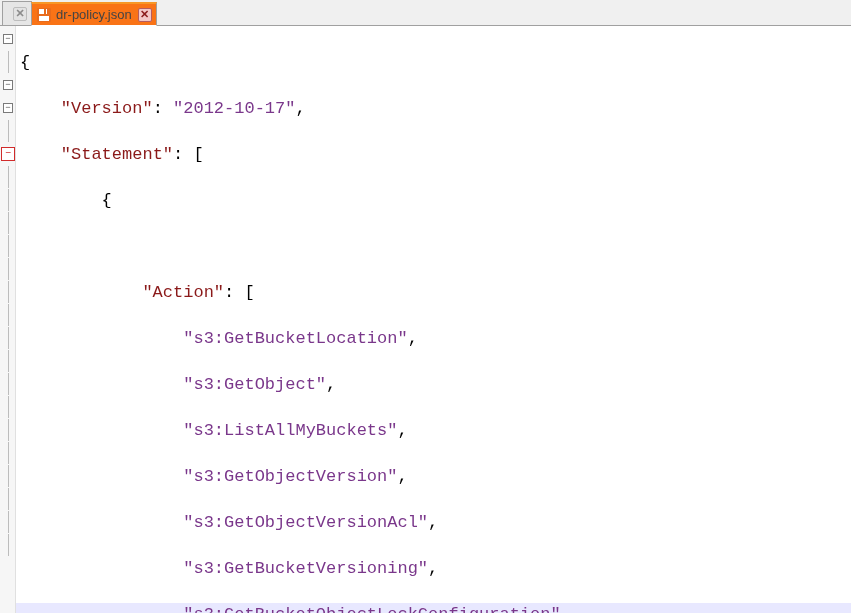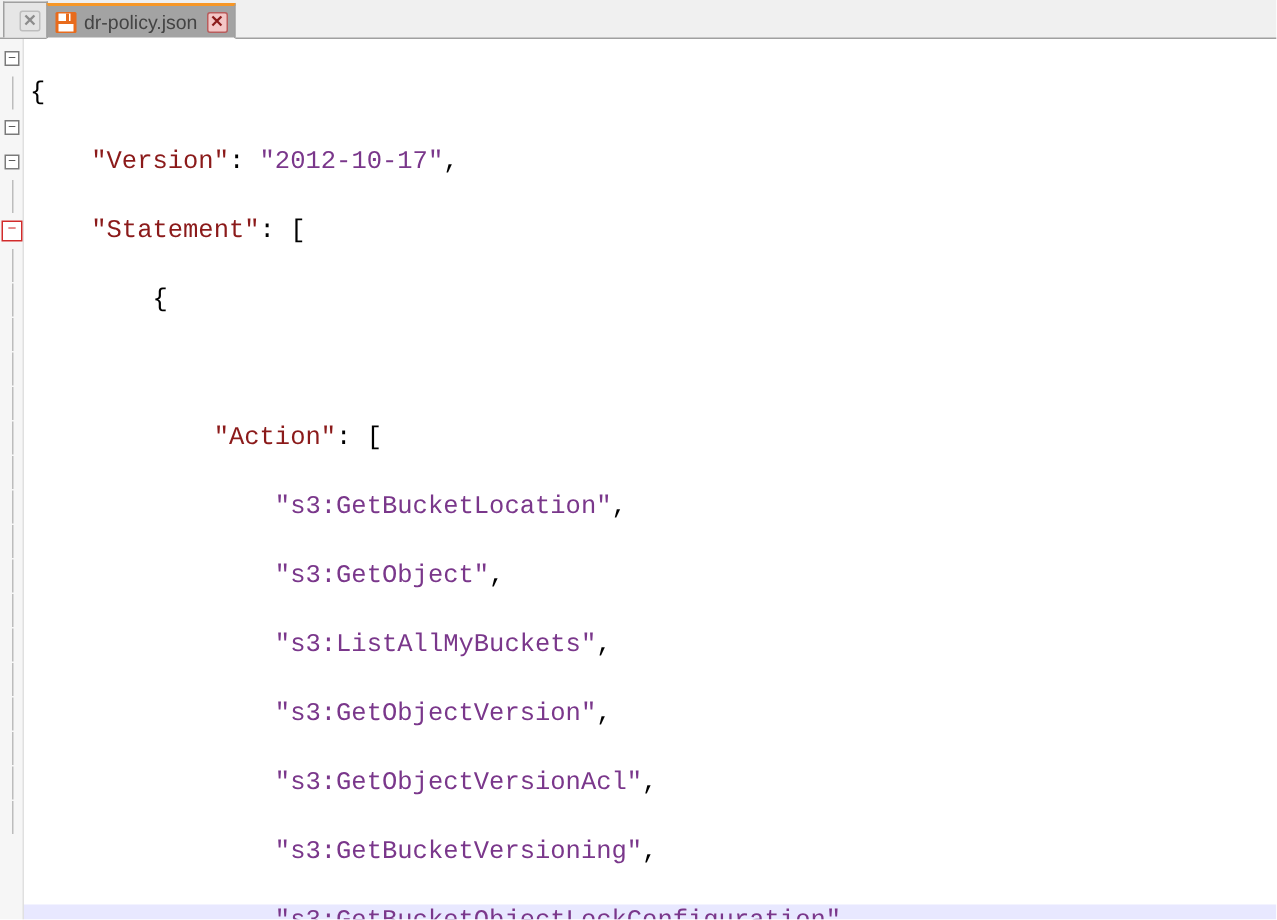--- a/index.html
+++ b/index.html
@@ -28,21 +28,21 @@
     align-items: center;
     border: 1px solid #a0a0a0;
     border-bottom: none;
     background: #e6e6e6;
     padding: 0 4px;
     margin-right: -1px;
     position: relative;
     color: #555;
   }
   .tab-slot.active {
-    background: #a3a3a3;
+    background: #f97316;
     border-bottom: 1px solid #ffffff;
     margin-bottom: -1px;
     color: #444;
     border-top: 2px solid #f79727;
     margin-top: 40px;
   }
   .tab-icon {
     width: 16px; height: 16px;
     margin-right: 4px;
     display: inline-flex;

